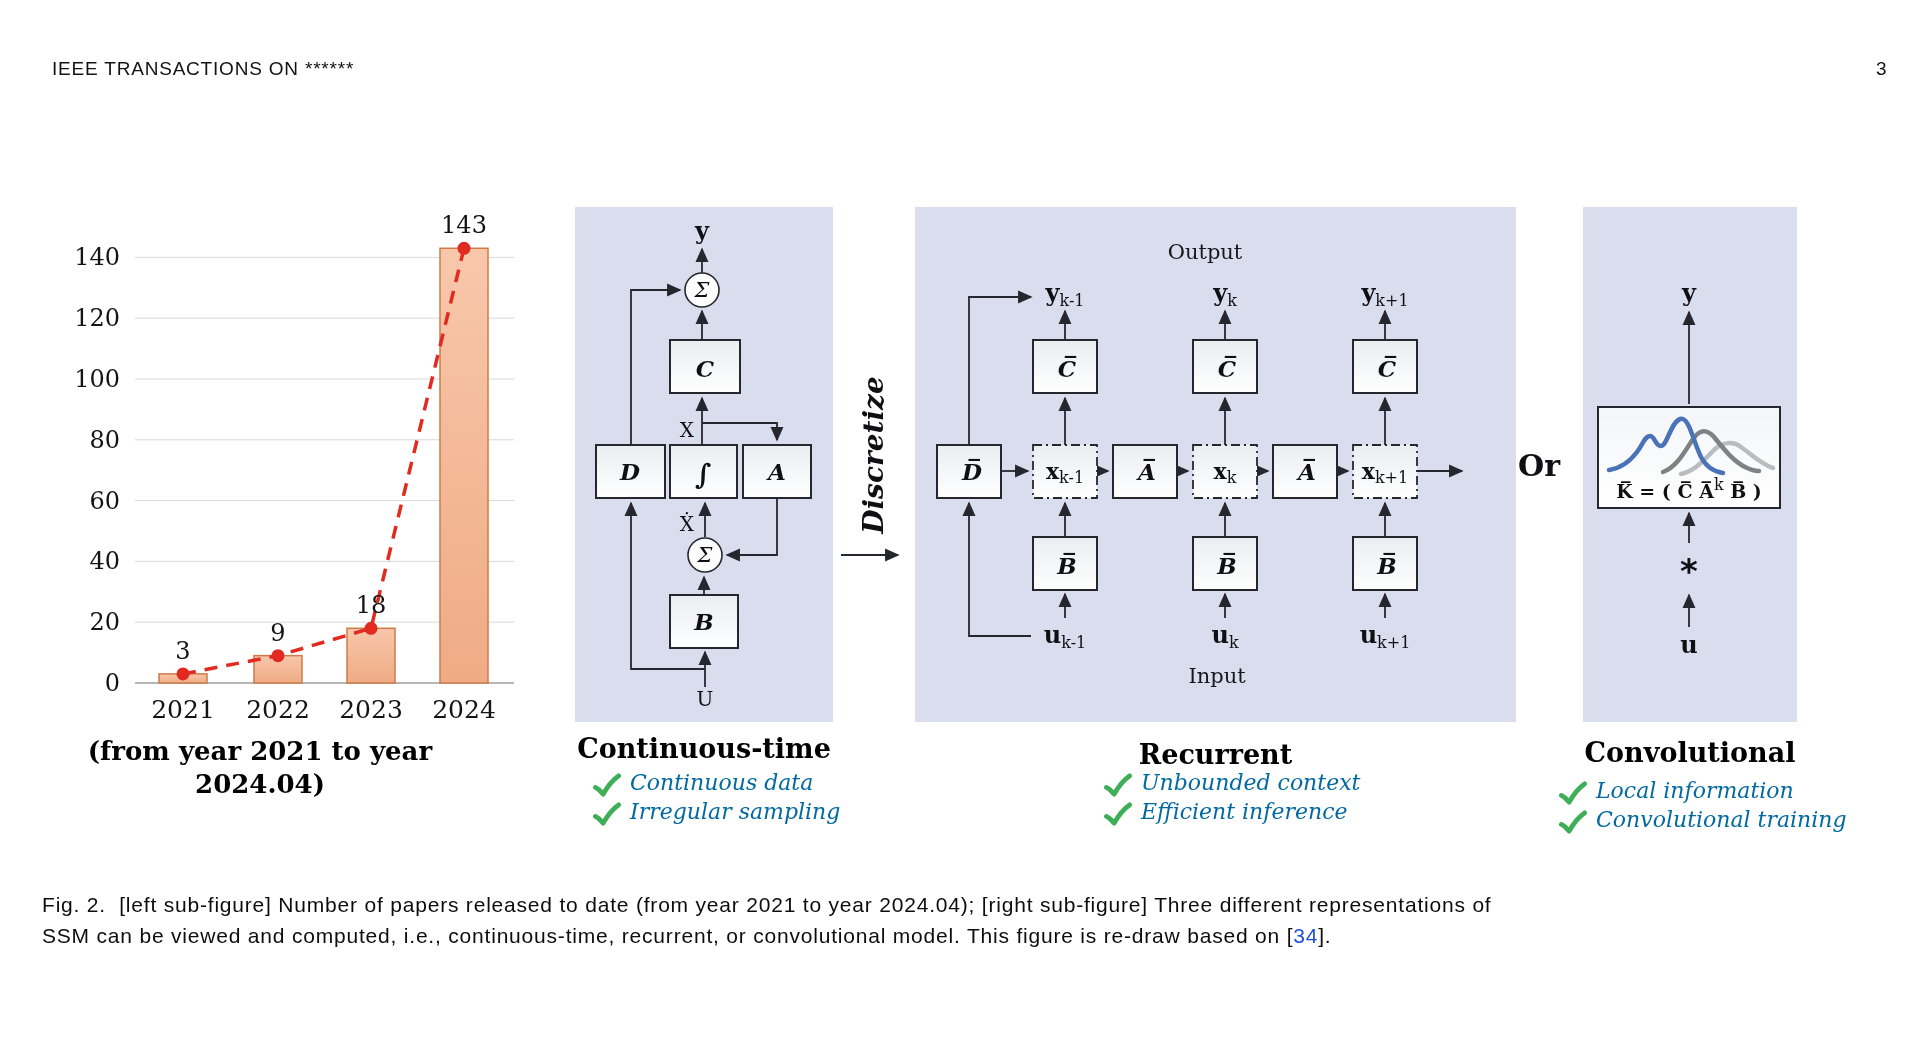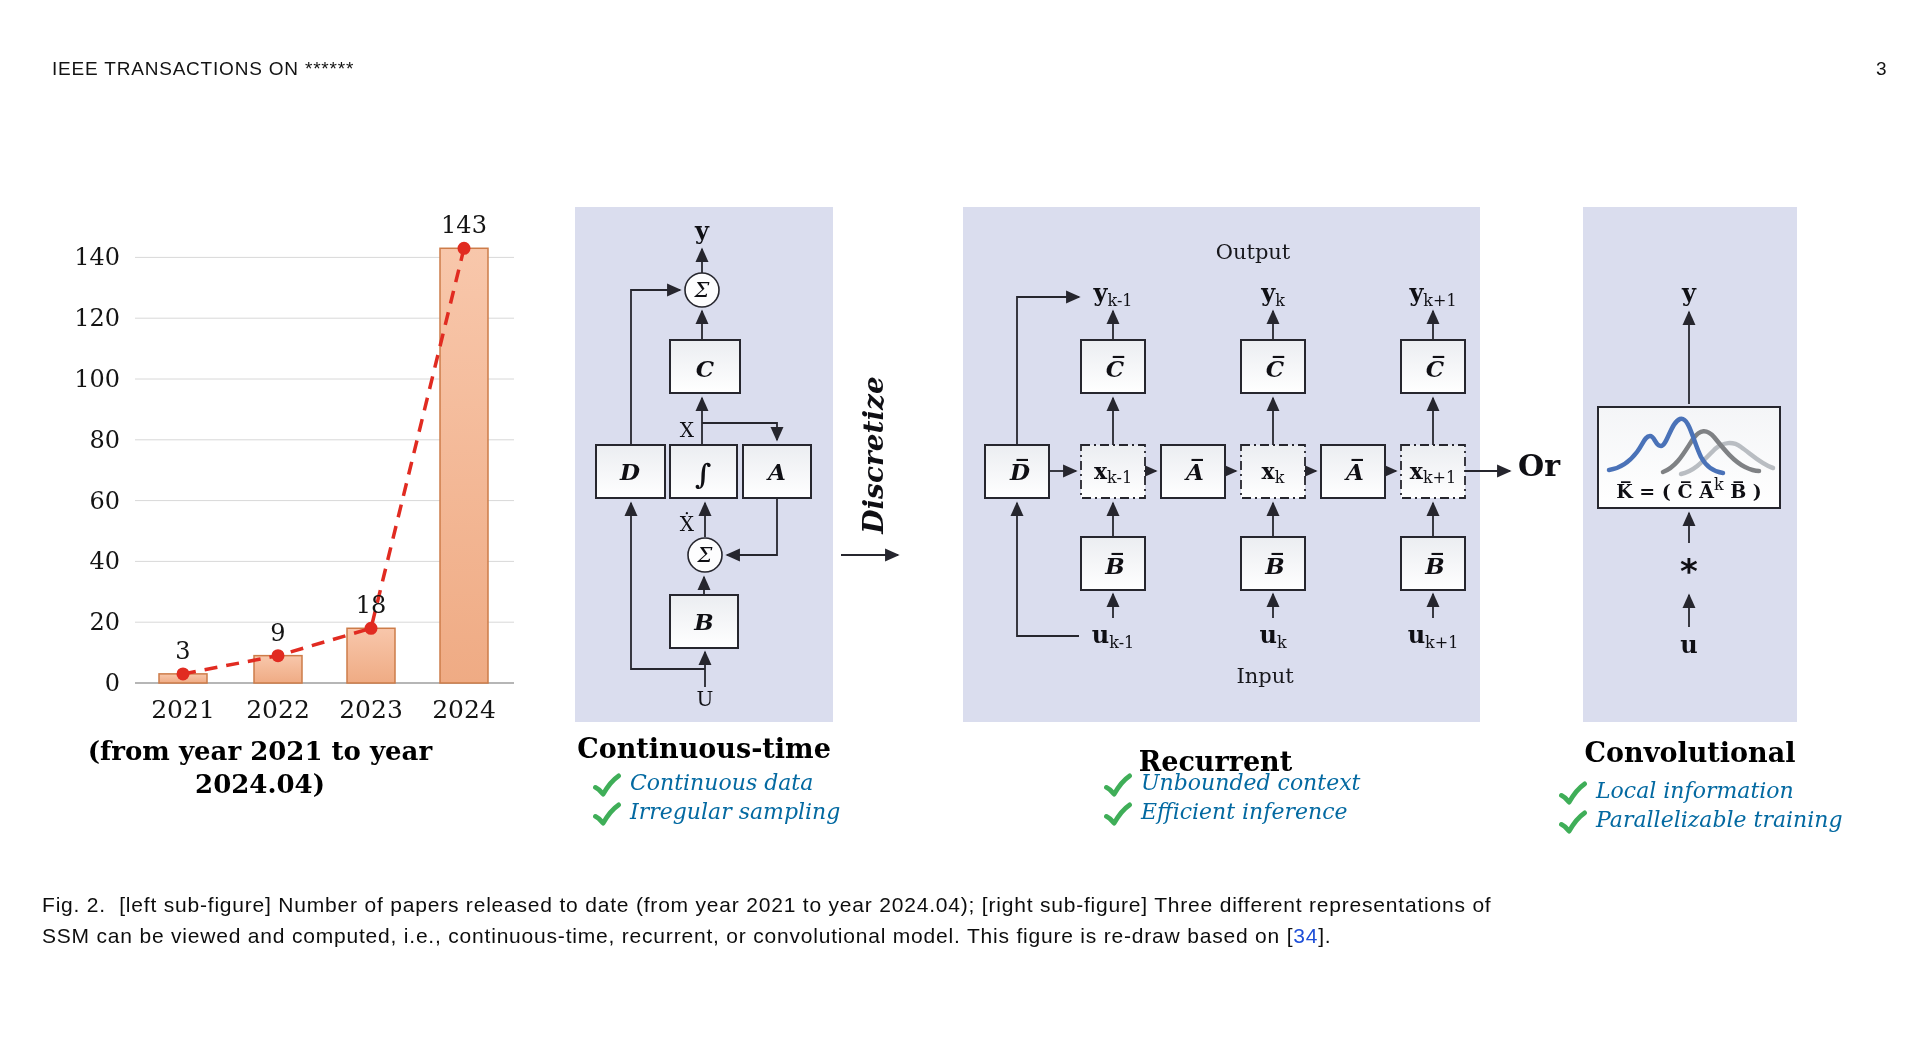--- a/index.html
+++ b/index.html
@@ -21,21 +21,21 @@
   .ticklab,.catlab,.datalab{font-family:"DejaVu Serif",serif;fill:#141414;}
   .ticklab{font-size:24px;}
   .catlab{font-size:25px;}
   .datalab{font-size:24px;}
   #chart-title{left:40px;top:735px;width:440px;text-align:center;
      font:700 26px "DejaVu Serif",serif;color:#000;line-height:33px;}
 
   
   .panel{position:absolute;top:207px;height:515px;background:#daddee;}
   #panel-cont{left:575px;width:258px;}
-  #panel-rec{left:915px;width:517px;margin-left:48px;}
+  #panel-rec{left:915px;width:601px;}
   #panel-conv{left:1583px;width:214px;}
 
   .wire{stroke:#26262e;stroke-width:1.8;fill:none;}
   .blk{stroke:#26262e;stroke-width:2;}
   .dashblk{stroke:#26262e;stroke-width:1.8;stroke-dasharray:9 4 2 4;}
   .sumc{fill:#fdfdfe;stroke:#26262e;stroke-width:1.6;}
   .blklab{font:italic 700 23px "DejaVu Serif",serif;text-anchor:middle;fill:#0f0f14;}
   .integral{font:italic 700 28px "DejaVu Serif",serif;text-anchor:middle;fill:#0f0f14;}
   .sigma{font:italic 400 21px "DejaVu Serif",serif;text-anchor:middle;fill:#0f0f14;}
   .plainlab{font:400 20px "DejaVu Serif",serif;text-anchor:middle;fill:#0f0f14;}
@@ -51,21 +51,21 @@
   
   #discretize{left:759px;top:438px;width:230px;height:34px;transform:rotate(-90deg);
      text-align:center;font:italic 700 28px "DejaVu Serif",serif;color:#0f0f14;}
   #discretize-arrow{left:838px;top:542px;}
 
   #or-label{left:1518px;top:448px;width:64px;text-align:left;
      font:700 30px "DejaVu Serif",serif;color:#0f0f14;}
 
   .sub-title{position:absolute;text-align:center;font:700 27px "DejaVu Serif",serif;color:#000;}
   #title-cont{left:575px;width:258px;top:733px;}
-  #title-rec{left:915px;width:601px;top:739px;margin-top:7px;}
+  #title-rec{left:915px;width:601px;top:739px;}
   #title-conv{left:1555px;width:270px;top:737px;}
 
   .features{position:absolute;}
   .feat{display:flex;align-items:flex-start;height:29px;}
   .feat svg{width:30px;height:25px;margin-right:8px;flex:none;margin-top:3px;}
   .feat-text{font:italic 400 22px "DejaVu Serif",serif;color:#0369a1;white-space:nowrap;}
   #feat-cont{left:592px;top:770px;}
   #feat-rec{left:1103px;top:770px;}
   #feat-conv{left:1558px;top:778px;}
 
@@ -314,20 +314,20 @@
   <div class="feat">
     <svg viewBox="0 0 30 26">
         <path d="M3,15 C7,17 9,20 11,22 C16,13 21,7 27,3" fill="none" stroke="#3fae58" stroke-width="5" stroke-linecap="round" stroke-linejoin="round"></path>
       </svg>
     <span class="feat-text">Local information</span>
   </div>
   <div class="feat">
     <svg viewBox="0 0 30 26">
         <path d="M3,15 C7,17 9,20 11,22 C16,13 21,7 27,3" fill="none" stroke="#3fae58" stroke-width="5" stroke-linecap="round" stroke-linejoin="round"></path>
       </svg>
-    <span class="feat-text">Parallelizable training</span>
+    <span class="feat-text">Convolutional training</span>
   </div>
 </div>
 
 <div class="abs" id="caption">
   <div>Fig. 2.&nbsp; [left sub-figure] Number of papers released to date (from year 2021 to year 2024.04); [right sub-figure] Three different representations of</div>
   <div><span>SSM can be viewed and computed, i.e., continuous-time, recurrent, or convolutional model. This figure is re-draw based on [</span><span class="ref">34</span><span>].</span></div>
 </div>
 
 </body></html>

